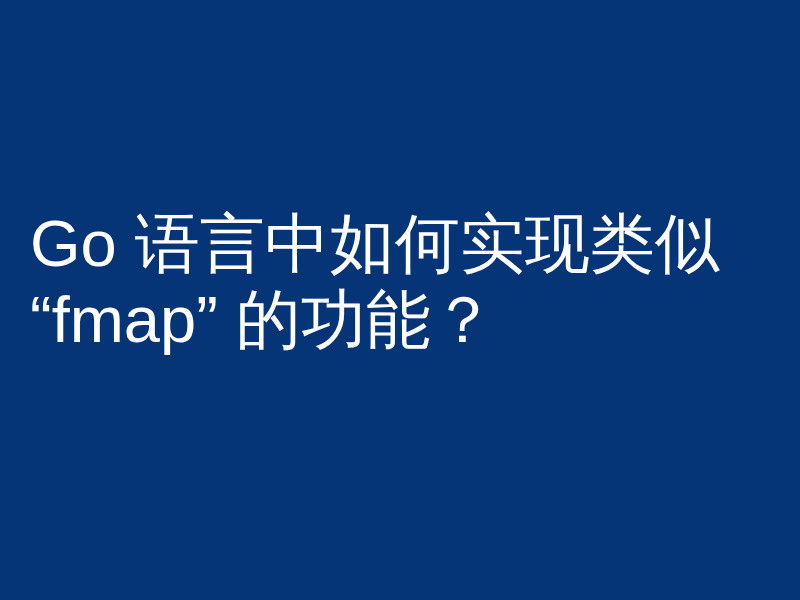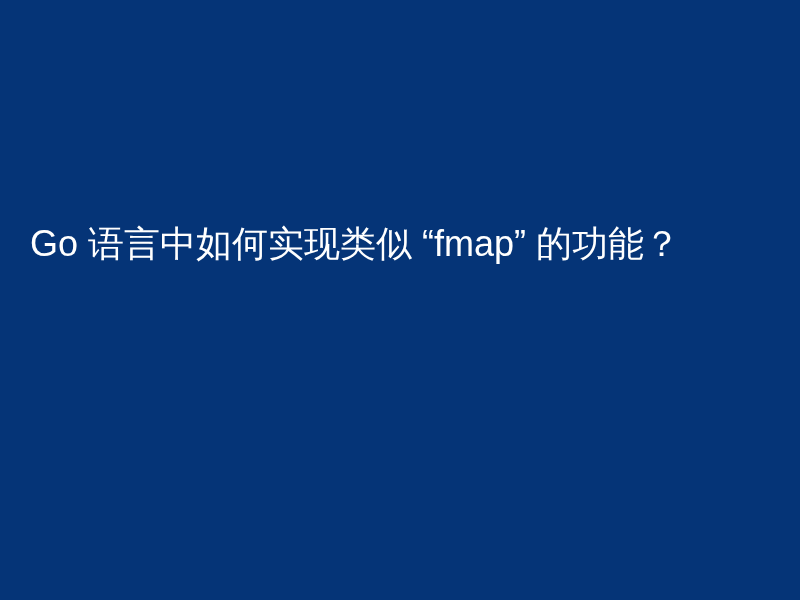--- a/index.html
+++ b/index.html
@@ -33,21 +33,21 @@
     flex-direction: column;
     justify-content: flex-start;
     align-items: flex-start;
   }
   #headline {
     margin: 0;
     padding: 0;
     color: #ffffff;
     font-family: "Liberation Sans", "DejaVu Sans", sans-serif;
     font-weight: 400;
-    font-size: 36px;
+    font-size: 65px;
     line-height: 76px;
     letter-spacing: 0px;
     text-align: left;
     white-space: normal;
     word-break: normal;
     max-width: 736px;
     padding-top: 206px;
     -webkit-font-smoothing: antialiased;
   }
 </style>

